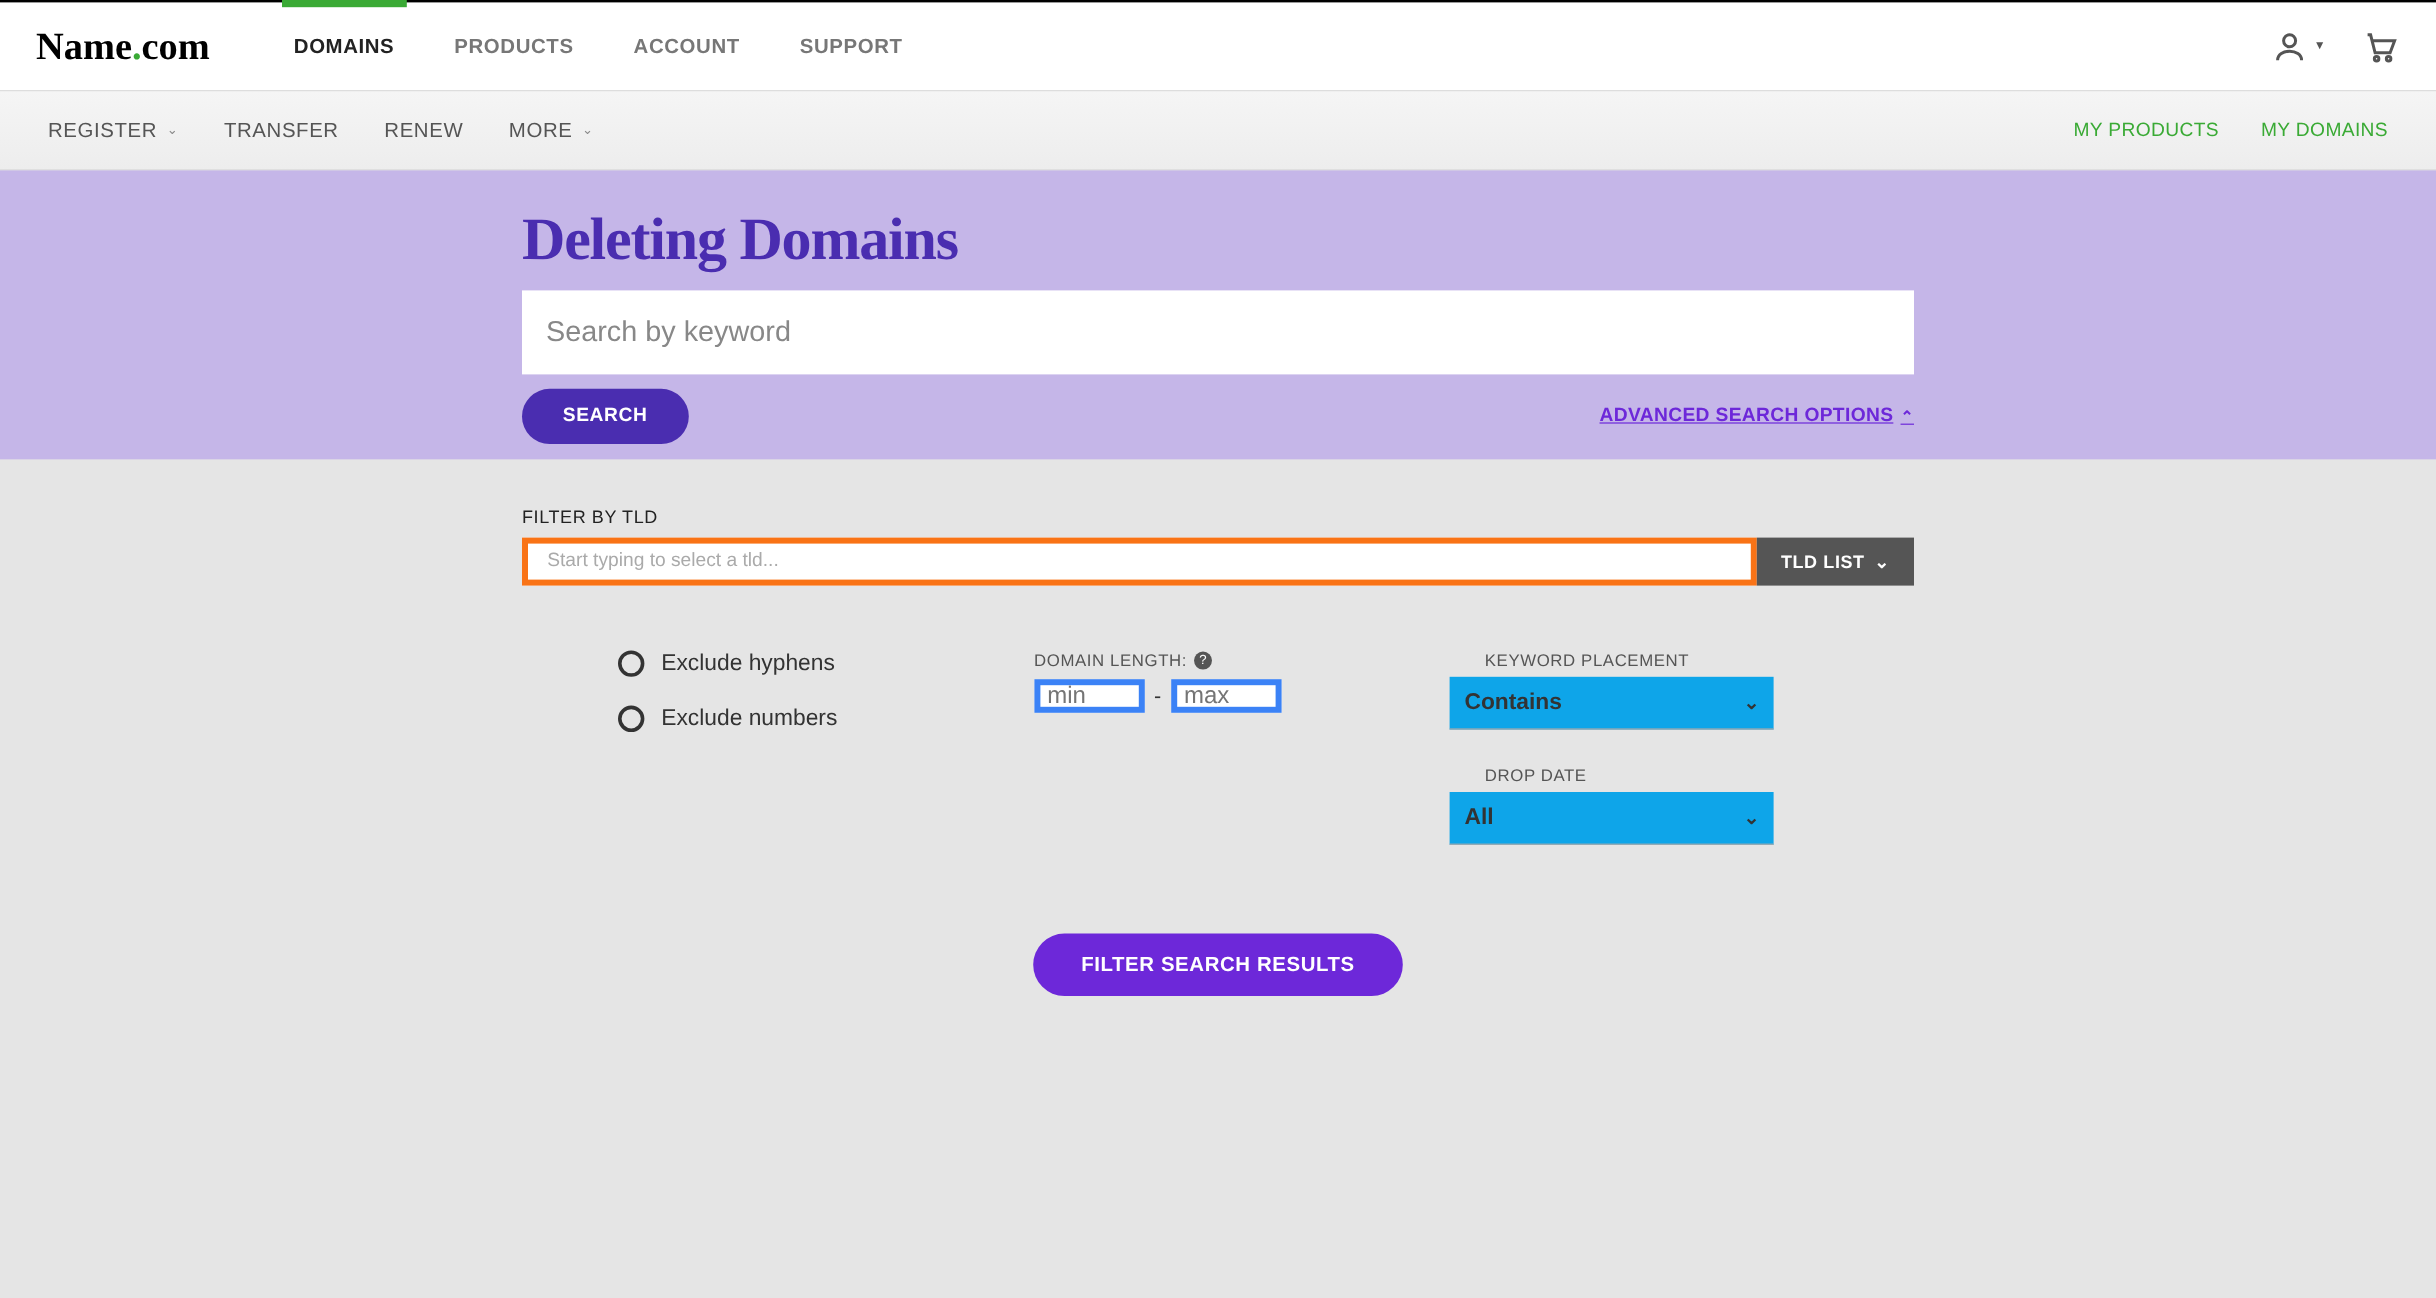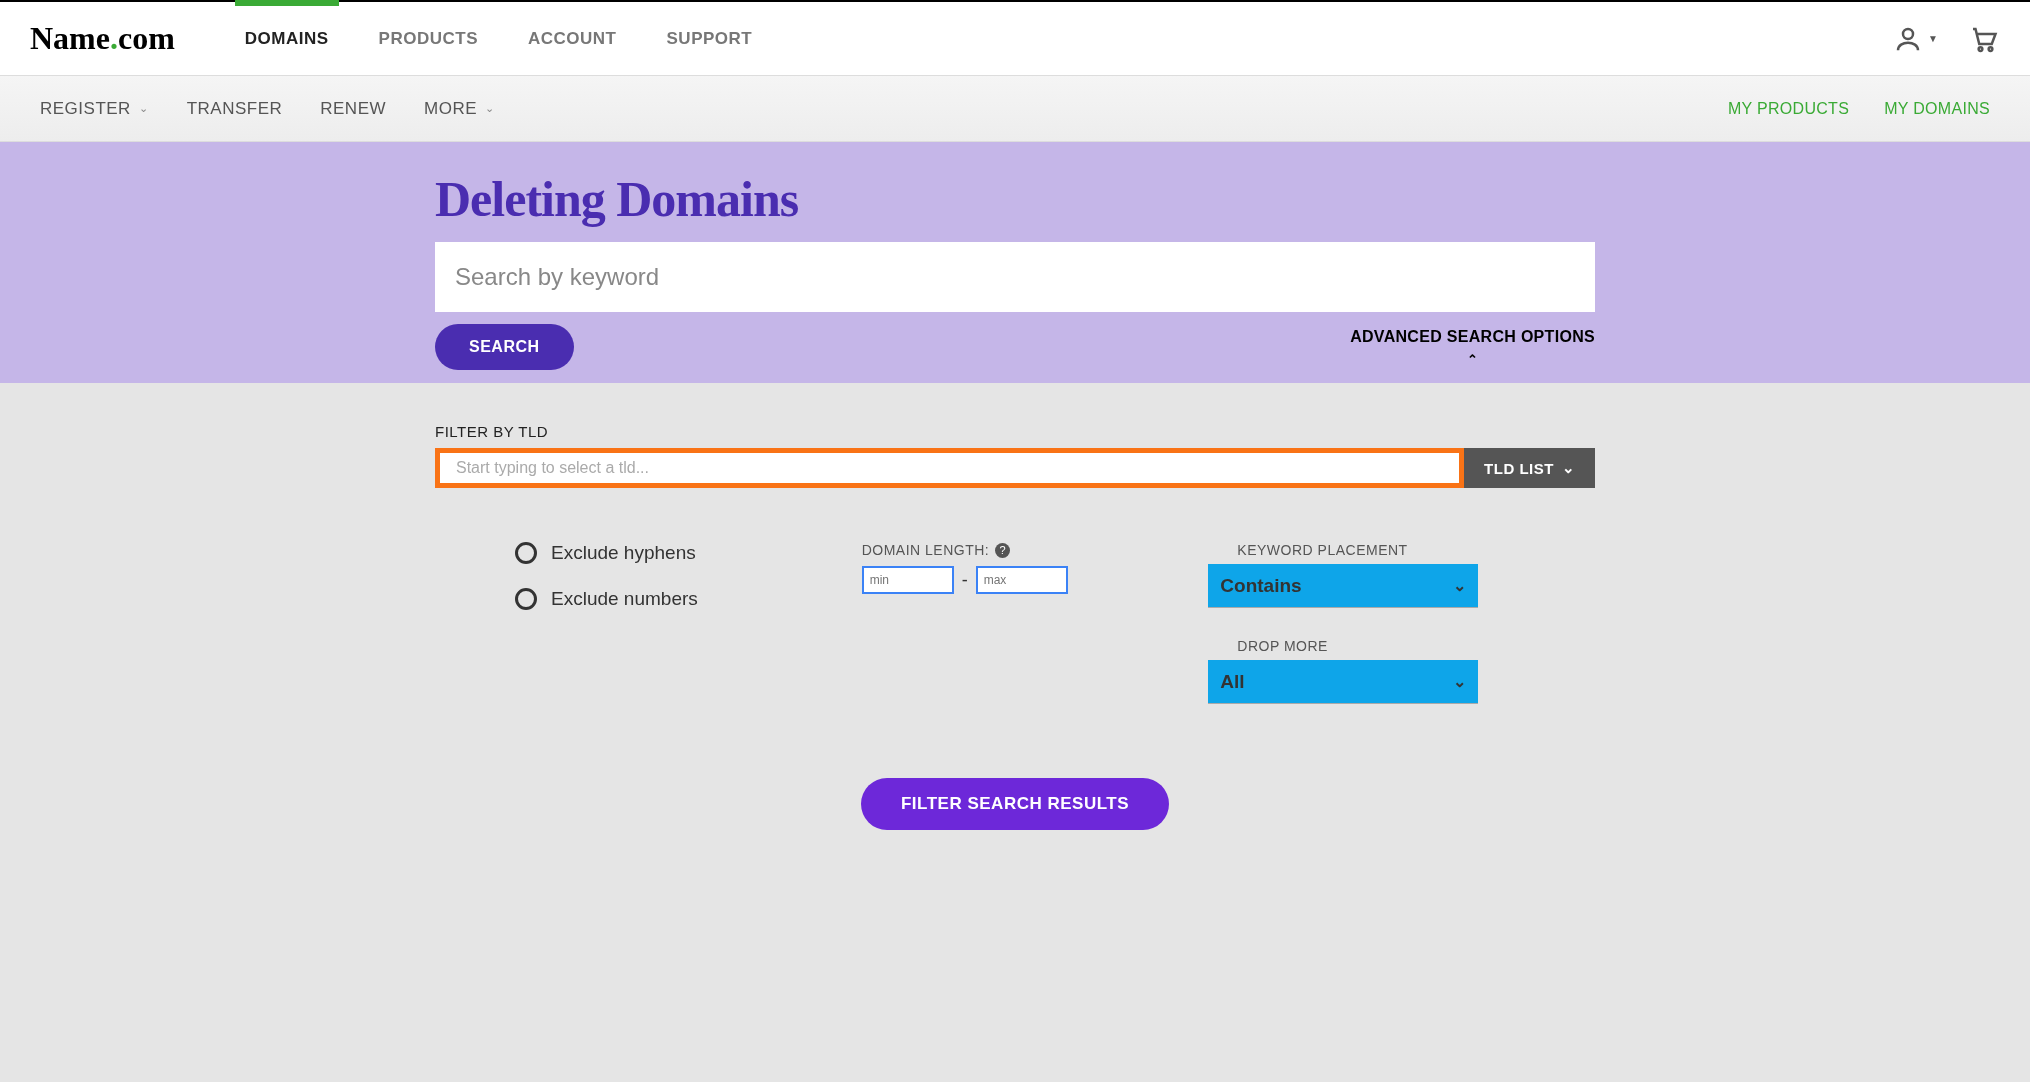--- a/index.html
+++ b/index.html
@@ -24,39 +24,39 @@
 .subbar-right { margin-left: auto; display: flex; gap: 35px; }
 .subbar-link { font-size: 16px; font-weight: 500; color: #3aaa35; letter-spacing: 0.3px; cursor:pointer; }
 
 .hero { background: #c5b6e8; padding: 28px 0 13px; }
 .container { max-width: 1180px; margin: 0 auto; padding: 0 10px; }
 .hero h1 { font-family: Georgia, "Times New Roman", serif; font-weight: 900; font-size: 50px; color: #4a2db0; margin-bottom: 14px; letter-spacing: -1px; }
 .search-input { width: 100%; height: 70px; border: none; font-size: 24px; padding: 0 20px; color: #555; outline: none; }
 .search-input::placeholder { color: #888; }
 .hero-row { display: flex; align-items: center; justify-content: space-between; margin-top: 12px; }
 .btn-search { background: #4a2db0; color: #fff; border: none; border-radius: 28px; padding: 14px 34px; font-size: 16px; font-weight: 700; letter-spacing: 0.5px; cursor: pointer; }
-.adv-link { font-size: 16px; font-weight: 700; color: #000000; display:flex; align-items:center; gap:6px; cursor:pointer; letter-spacing:0.3px;flex-direction:column;}
+.adv-link { font-size: 16px; font-weight: 700; color: #6d28d9; text-decoration: underline; display:flex; align-items:center; gap:6px; cursor:pointer; letter-spacing:0.3px;}
 .chev-up { font-size: 13px; }
 
 .filters { background: #e5e5e5; padding: 40px 0 50px; }
 .filter-label { font-size: 15px; font-weight: 500; color: #222; letter-spacing: 0.5px; margin-bottom: 8px; }
 .tld-row { display: flex; }
 .tld-input { flex: 1; height: 40px; border: 5px solid #f97316; padding: 0 16px; font-size: 16px; outline:none; }
 .tld-input::placeholder { color: #aaa; }
 .tld-btn { background: #555; color: #fff; border: none; padding: 0 20px; font-size: 15px; font-weight: 700; letter-spacing: 0.5px; display:flex; align-items:center; gap:8px; cursor:pointer; }
 
 .filter-grid { display: flex; margin-top: 54px; gap: 40px; padding: 0 80px;}
 .col { flex: 1; }
 .radio-row { display: flex; align-items: center; gap: 14px; margin-bottom: 24px; cursor:pointer; }
 .radio-circle { width: 22px; height: 22px; border: 3px solid #333; border-radius: 50%; }
 .radio-label { font-size: 19px; color: #333; }
 .len-label { font-size: 14px; font-weight: 500; color: #555; letter-spacing: 0.5px; margin-bottom: 8px; display:flex; align-items:center; gap:6px;}
 .help-icon { width:15px; height:15px; border-radius:50%; background:#555; color:#fff; font-size:11px; display:inline-flex; align-items:center; justify-content:center; cursor:pointer;}
 .len-inputs { display:flex; align-items:center; gap:8px; }
-.len-input { width: 92px; height: 28px; border: 2px solid #3b82f6; padding: 0 6px; font-size: 12px; }
+.len-input { width: 92px; height: 28px; border: 5px solid #3b82f6; padding: 0 6px; font-size: 20px; }
 .dash { font-size: 18px; color:#333; }
 .sel-label { font-size: 14px; font-weight: 500; color: #555; letter-spacing: 0.5px; margin-bottom: 6px; margin-left: 29px; }
 .sel { width: 270px; height: 44px; border: none; border-bottom: 1px solid #aaa; background: #0ea5e9; padding: 0 12px; font-size: 19px; font-weight: 600; color: #333; display:flex; align-items:center; justify-content:space-between; cursor:pointer; margin-bottom: 30px;}
 .sel-chev { font-size: 16px; font-weight:bold; }
 
 .filter-btn-wrap { text-align: center; margin-top: 44px; }
 .btn-filter { background: #6d28d9; color: #fff; border: none; border-radius: 28px; padding: 16px 40px; font-size: 17px; font-weight: 700; letter-spacing: 0.5px; cursor: pointer; }
 </style>
 </head>
 <body>
@@ -158,21 +158,21 @@
           <input class="len-input" type="text" placeholder="max" style="">
         </div>
       </div>
 
       <div class="col">
         <div class="sel-label">KEYWORD PLACEMENT</div>
         <div class="sel">
           <span>Contains</span>
           <span class="sel-chev">⌄</span>
         </div>
-        <div class="sel-label">DROP MORE</div>
+        <div class="sel-label">DROP DATE</div>
         <div class="sel">
           <span>All</span>
           <span class="sel-chev">⌄</span>
         </div>
       </div>
     </div>
 
     <div class="filter-btn-wrap">
       <button class="btn-filter">FILTER SEARCH RESULTS</button>
     </div>

